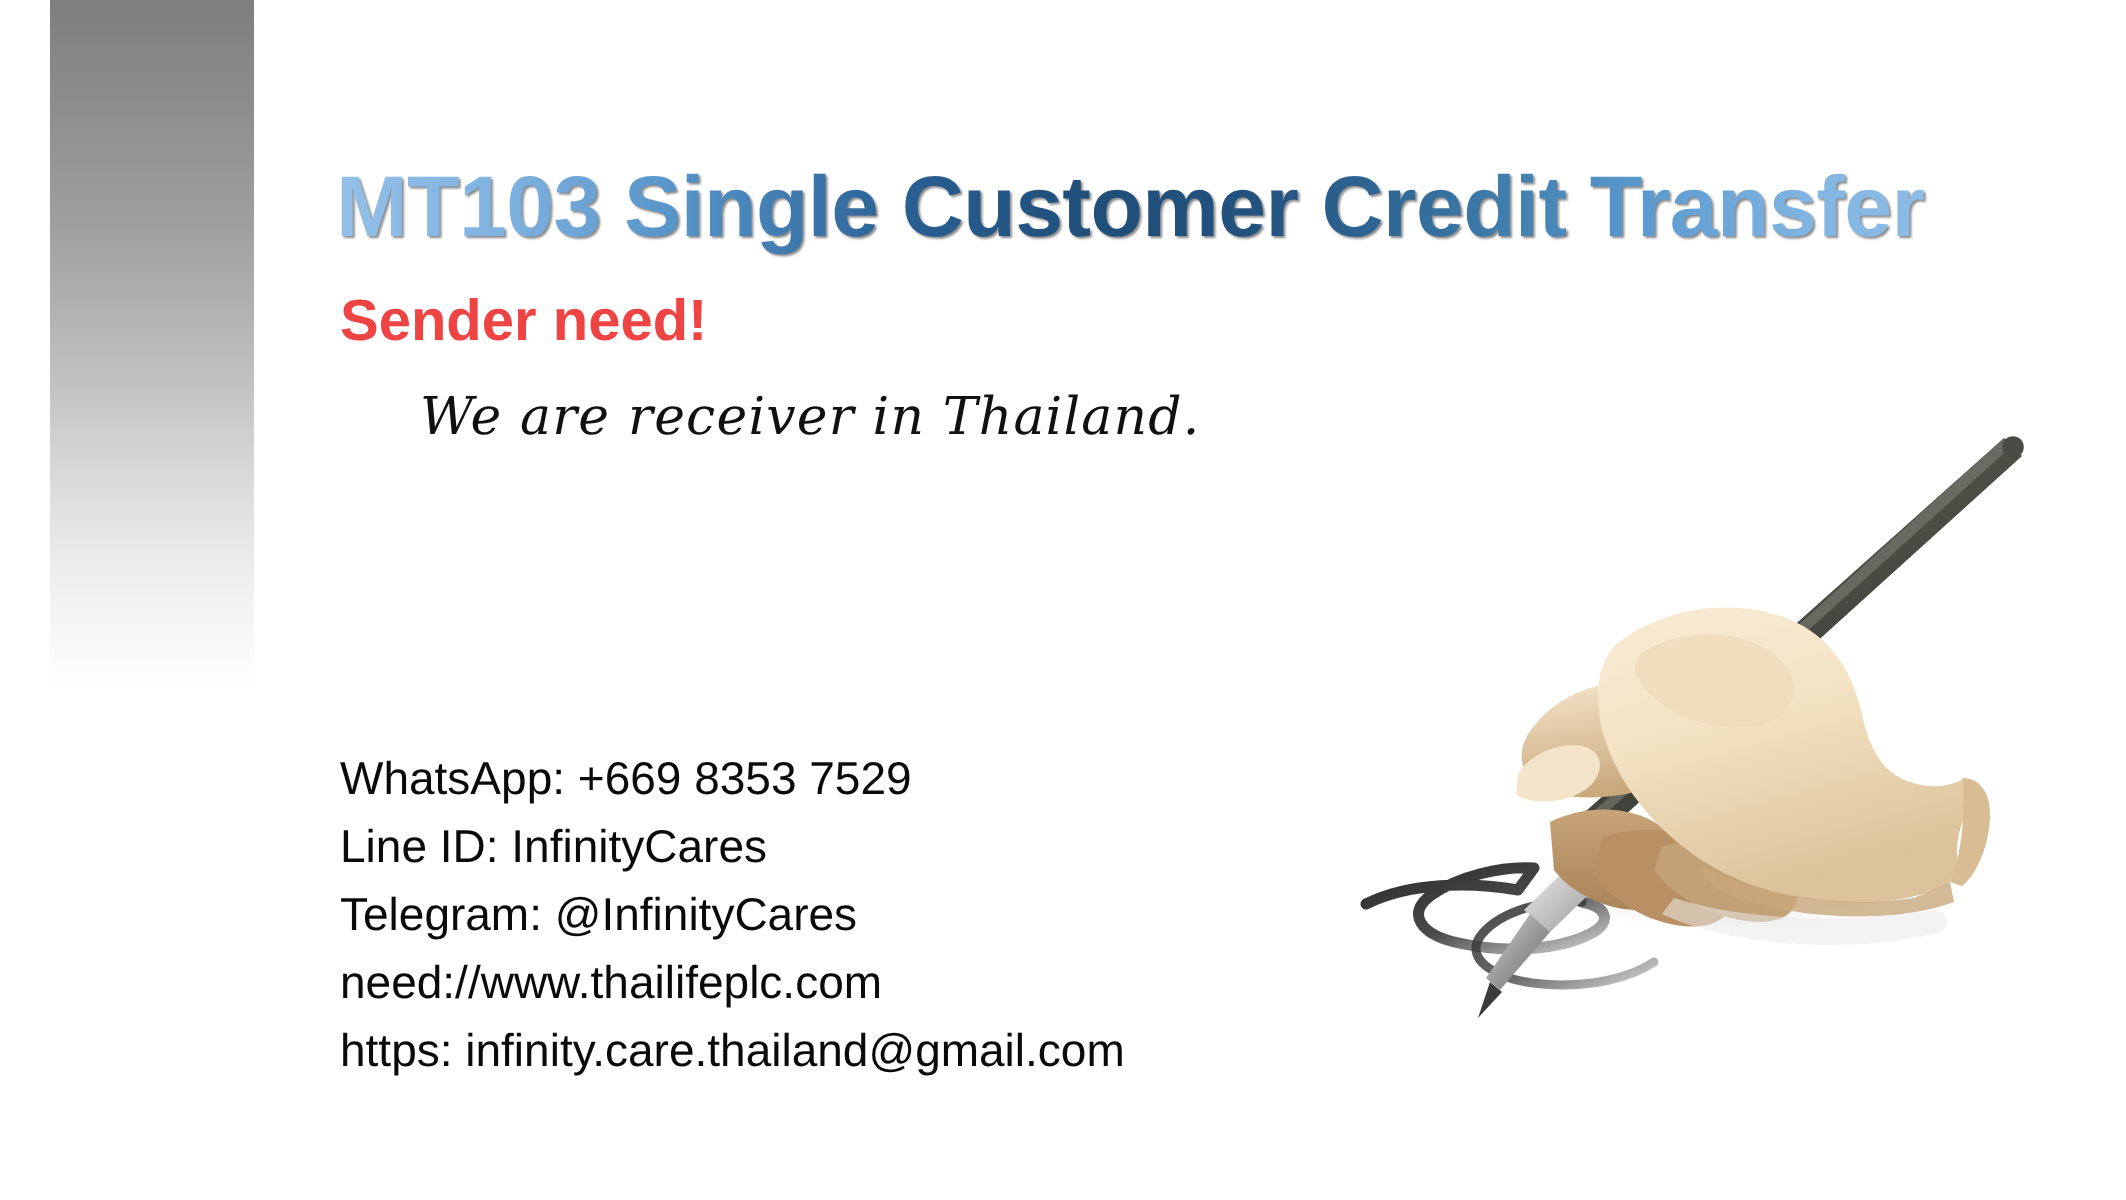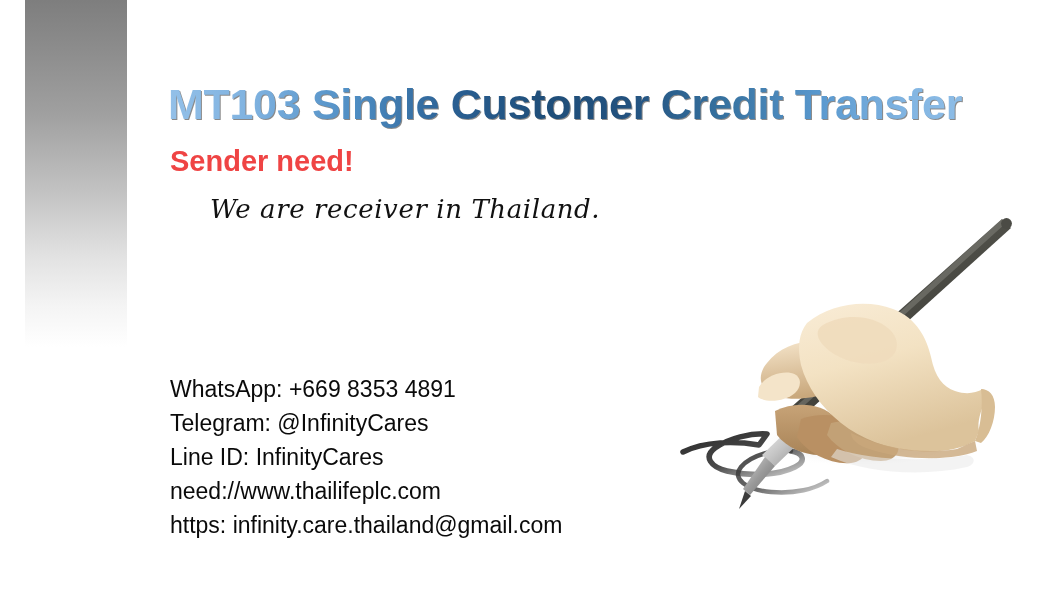--- a/index.html
+++ b/index.html
@@ -129,23 +129,23 @@
 
   <div class="side-bar"></div>
 
   <div class="title">MT103 Single Customer Credit Transfer</div>
 
   <div class="headline">Sender need!</div>
 
   <div class="script-line">We are receiver in Thailand.</div>
 
   <div class="contact-block">
-    <div class="contact-line">WhatsApp: +669 8353 4891</div>
+    <div class="contact-line">WhatsApp: +669 8353 7529</div>
+    <div class="contact-line">Line ID: InfinityCares</div>
     <div class="contact-line">Telegram: @InfinityCares</div>
-    <div class="contact-line">Line ID: InfinityCares</div>
     <div class="contact-line">need://www.thailifeplc.com</div>
     <div class="contact-line">https: infinity.care.thailand@gmail.com</div>
   </div>
 
   <div class="illustration">
     <svg viewBox="0 0 360 325" xmlns="http://www.w3.org/2000/svg">
       <defs>
         <linearGradient id="skinGrad" x1="0" y1="0" x2="0.35" y2="1">
           <stop offset="0%" stop-color="#f9ecd6"></stop>
           <stop offset="45%" stop-color="#f3e2c3"></stop>

